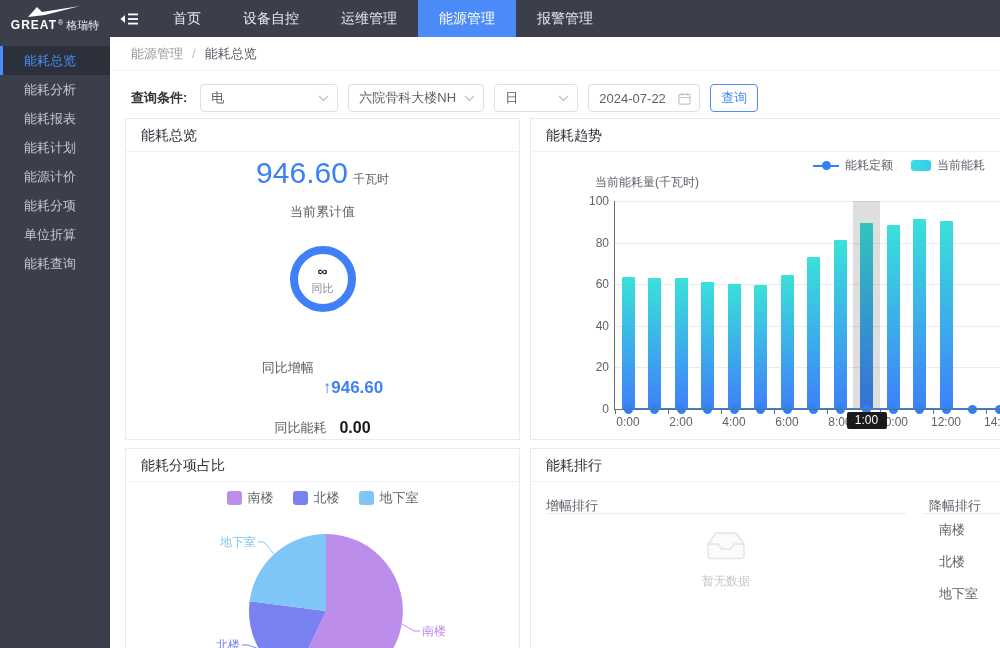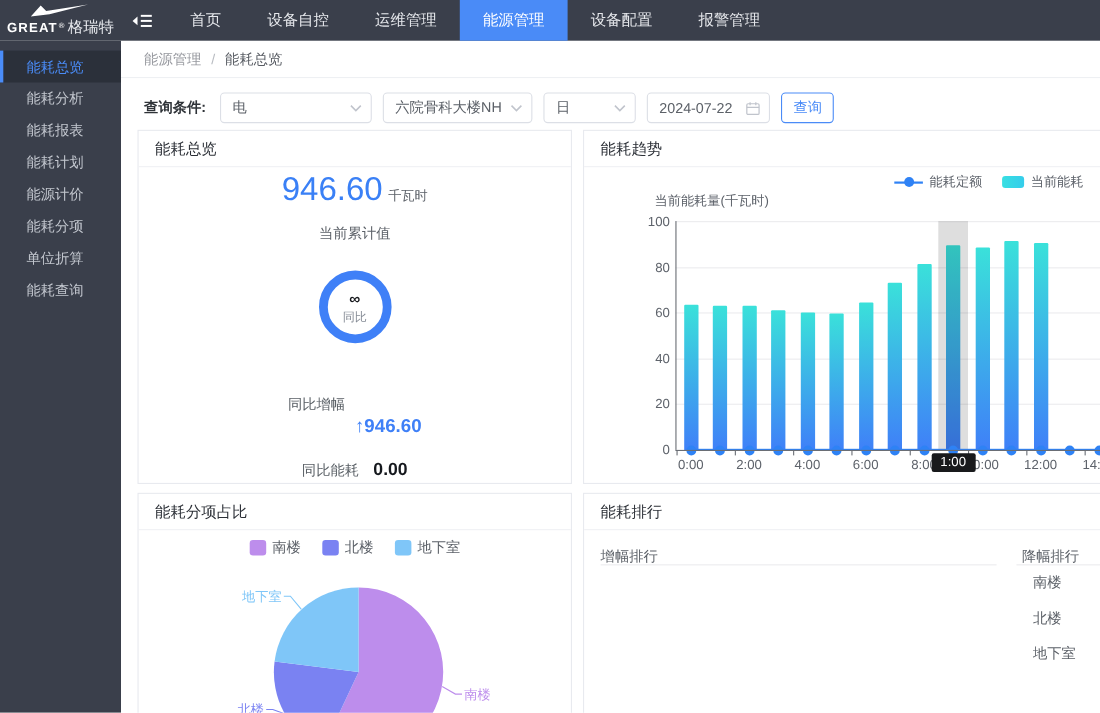--- a/index.html
+++ b/index.html
@@ -7,21 +7,21 @@
     font-family:"Liberation Sans","DejaVu Sans",sans-serif; position:relative; }
 
   
   .navbar { position:absolute; top:0; left:0; width:1000px; height:37px; background:#3a3f4b;
     display:flex; align-items:center; z-index:20; }
   .logo { width:110px; height:37px; display:flex; flex-direction:column; justify-content:center;
     align-items:center; }
   .logo-text { display:flex; align-items:baseline; color:#fff; }
   .logo-name { font-size:12px; font-weight:700; letter-spacing:1px; }
   .logo-reg { font-size:7px; margin-left:1px; position:relative; top:-4px; }
-  .logo-cn { font-size:14px; margin-left:3px; color:#e8eaee; }
+  .logo-cn { font-size:11px; margin-left:3px; color:#e8eaee; }
   .collapse-btn { margin:0 13px 0 10px; cursor:pointer; display:flex; align-items:center; }
   .nav-items { display:flex; height:37px; }
   .nav-item { height:37px; line-height:37px; padding:0 21px; color:#e6e8ec; font-size:14px; cursor:pointer; }
   .nav-item.active { background:#4a8bf7; color:#fff; }
 
   
   .sidebar { position:absolute; top:37px; left:0; width:110px; height:611px; background:#3a3f4b;
     padding-top:9px; z-index:10; }
   .side-item { height:29px; line-height:29px; padding-left:21px; border-left:3px solid transparent;
     font-size:13px; color:#c3c7cf; cursor:pointer; }
@@ -127,21 +127,20 @@
       <rect x="8" y="2.5" width="10" height="1.8" fill="#fff"></rect>
       <rect x="8" y="7.1" width="10" height="1.8" fill="#fff"></rect>
       <rect x="8" y="11.7" width="10" height="1.8" fill="#fff"></rect>
     </svg>
   </div>
   <nav class="nav-items" id="nav-items">
       <div class="nav-item">首页</div>
       <div class="nav-item">设备自控</div>
       <div class="nav-item">运维管理</div>
       <div class="nav-item active">能源管理</div>
-      <div class="nav-item">设备配置</div>
       <div class="nav-item">报警管理</div>
     </nav>
 </header>
 
 <aside class="sidebar" id="sidebar">
     <div class="side-item active">能耗总览</div>
     <div class="side-item">能耗分析</div>
     <div class="side-item">能耗报表</div>
     <div class="side-item">能耗计划</div>
     <div class="side-item">能源计价</div>
@@ -318,18 +317,25 @@
       <text x="130" y="64" text-anchor="end" fill="#7fc6f8" font-size="12">地下室</text>
     </svg>
 </section>
 
 <section class="panel" id="panel-rank">
   <div class="panel-header">能耗排行</div>
   <div class="rank-title" style="left:15px; top:48px;">增幅排行</div>
   <div class="rank-rule" style="left:15px; top:64px; width:360px;"></div>
   <div class="rank-title" style="left:398px; top:48px;">降幅排行</div>
   <div class="rank-rule" style="left:393px; top:64px; width:85px;"></div>
+  <div class="empty-wrap">
+    <svg width="42" height="32" viewBox="0 0 42 32">
+      <path d="M3 15 L11 4 H31 L39 15 V27 a2.5 2.5 0 0 1 -2.5 2.5 H5.5 A2.5 2.5 0 0 1 3 27 Z" fill="#fbfbfc" stroke="#e2e4e8" stroke-width="1.4"></path>
+      <path d="M3 15 H13 l3.4 5 h9.2 l3.4 -5 H39" fill="none" stroke="#e2e4e8" stroke-width="1.4"></path>
+    </svg>
+    <div class="empty-text">暂无数据</div>
+  </div>
   <div id="rank-items">
       <div class="rank-item" style="left: 408px; top: 72px;">南楼</div>
       <div class="rank-item" style="left: 408px; top: 104px;">北楼</div>
       <div class="rank-item" style="left: 408px; top: 136px;">地下室</div>
     </div>
 </section>
 
 </body></html>

